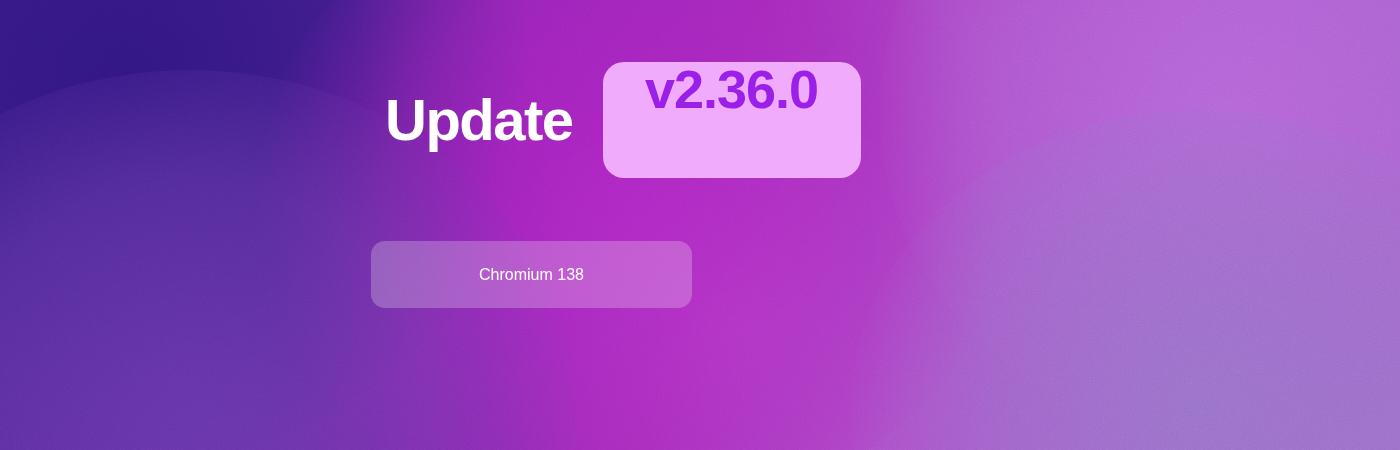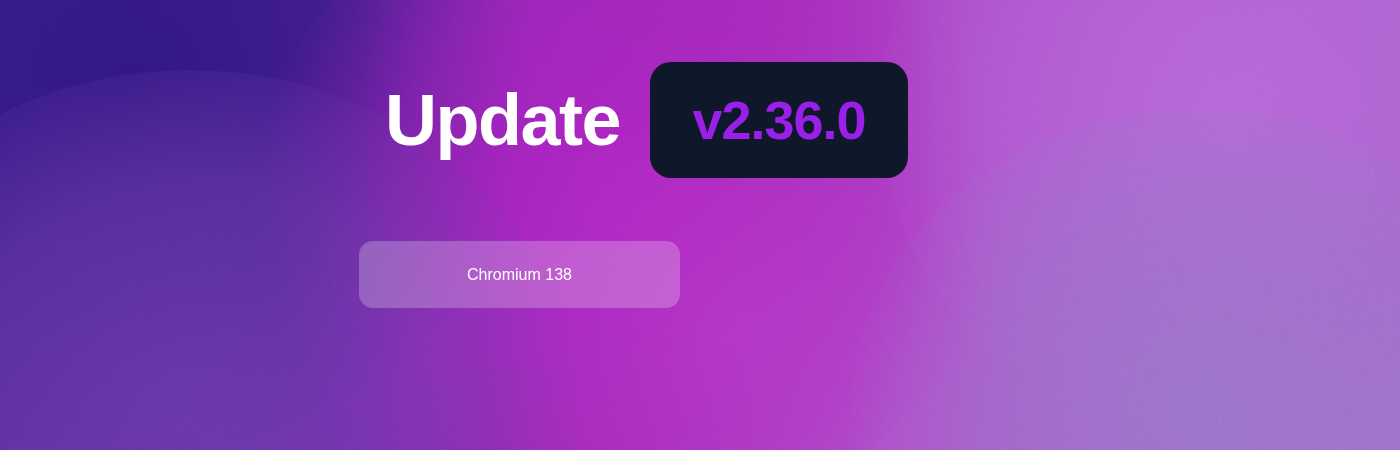--- a/index.html
+++ b/index.html
@@ -99,51 +99,51 @@
     position: absolute;
     left: 371px;
     top: 62px;
     width: 660px;
     height: 116px;
     display: flex;
     align-items: center;
     justify-content: flex-start;
   }
   .headline-title {
-    font-size: 72px;
+    font-size: 58px;
     font-weight: 900;
     color: #ffffff;
     letter-spacing: -1.5px;
     line-height: 1;
     white-space: nowrap;
     padding-left: 14px;
   }
   .version-badge {
     margin-left: 30px;
     width: 258px;
     height: 116px;
-    background: #0f172a;
+    background: #f0abfc;
     border-radius: 21px;
     display: flex;
-    align-items: center;
+    align-items: flex-start;
     justify-content: center;
     box-sizing: border-box;
   }
   .version-text {
     font-size: 54px;
     font-weight: 800;
     color: #9A1FE8;
     letter-spacing: -1px;
     line-height: 1;
     white-space: nowrap;
   }
 
   .cards-grid {
     position: absolute;
-    left: 359px;
+    left: 371px;
     top: 241px;
     width: 660px;
     display: grid;
     grid-template-columns: 321px 326px;
     grid-column-gap: 13px;
     grid-row-gap: 14px;
     gap: 20px;
   }
   .feature-card {
     height: 67px;

